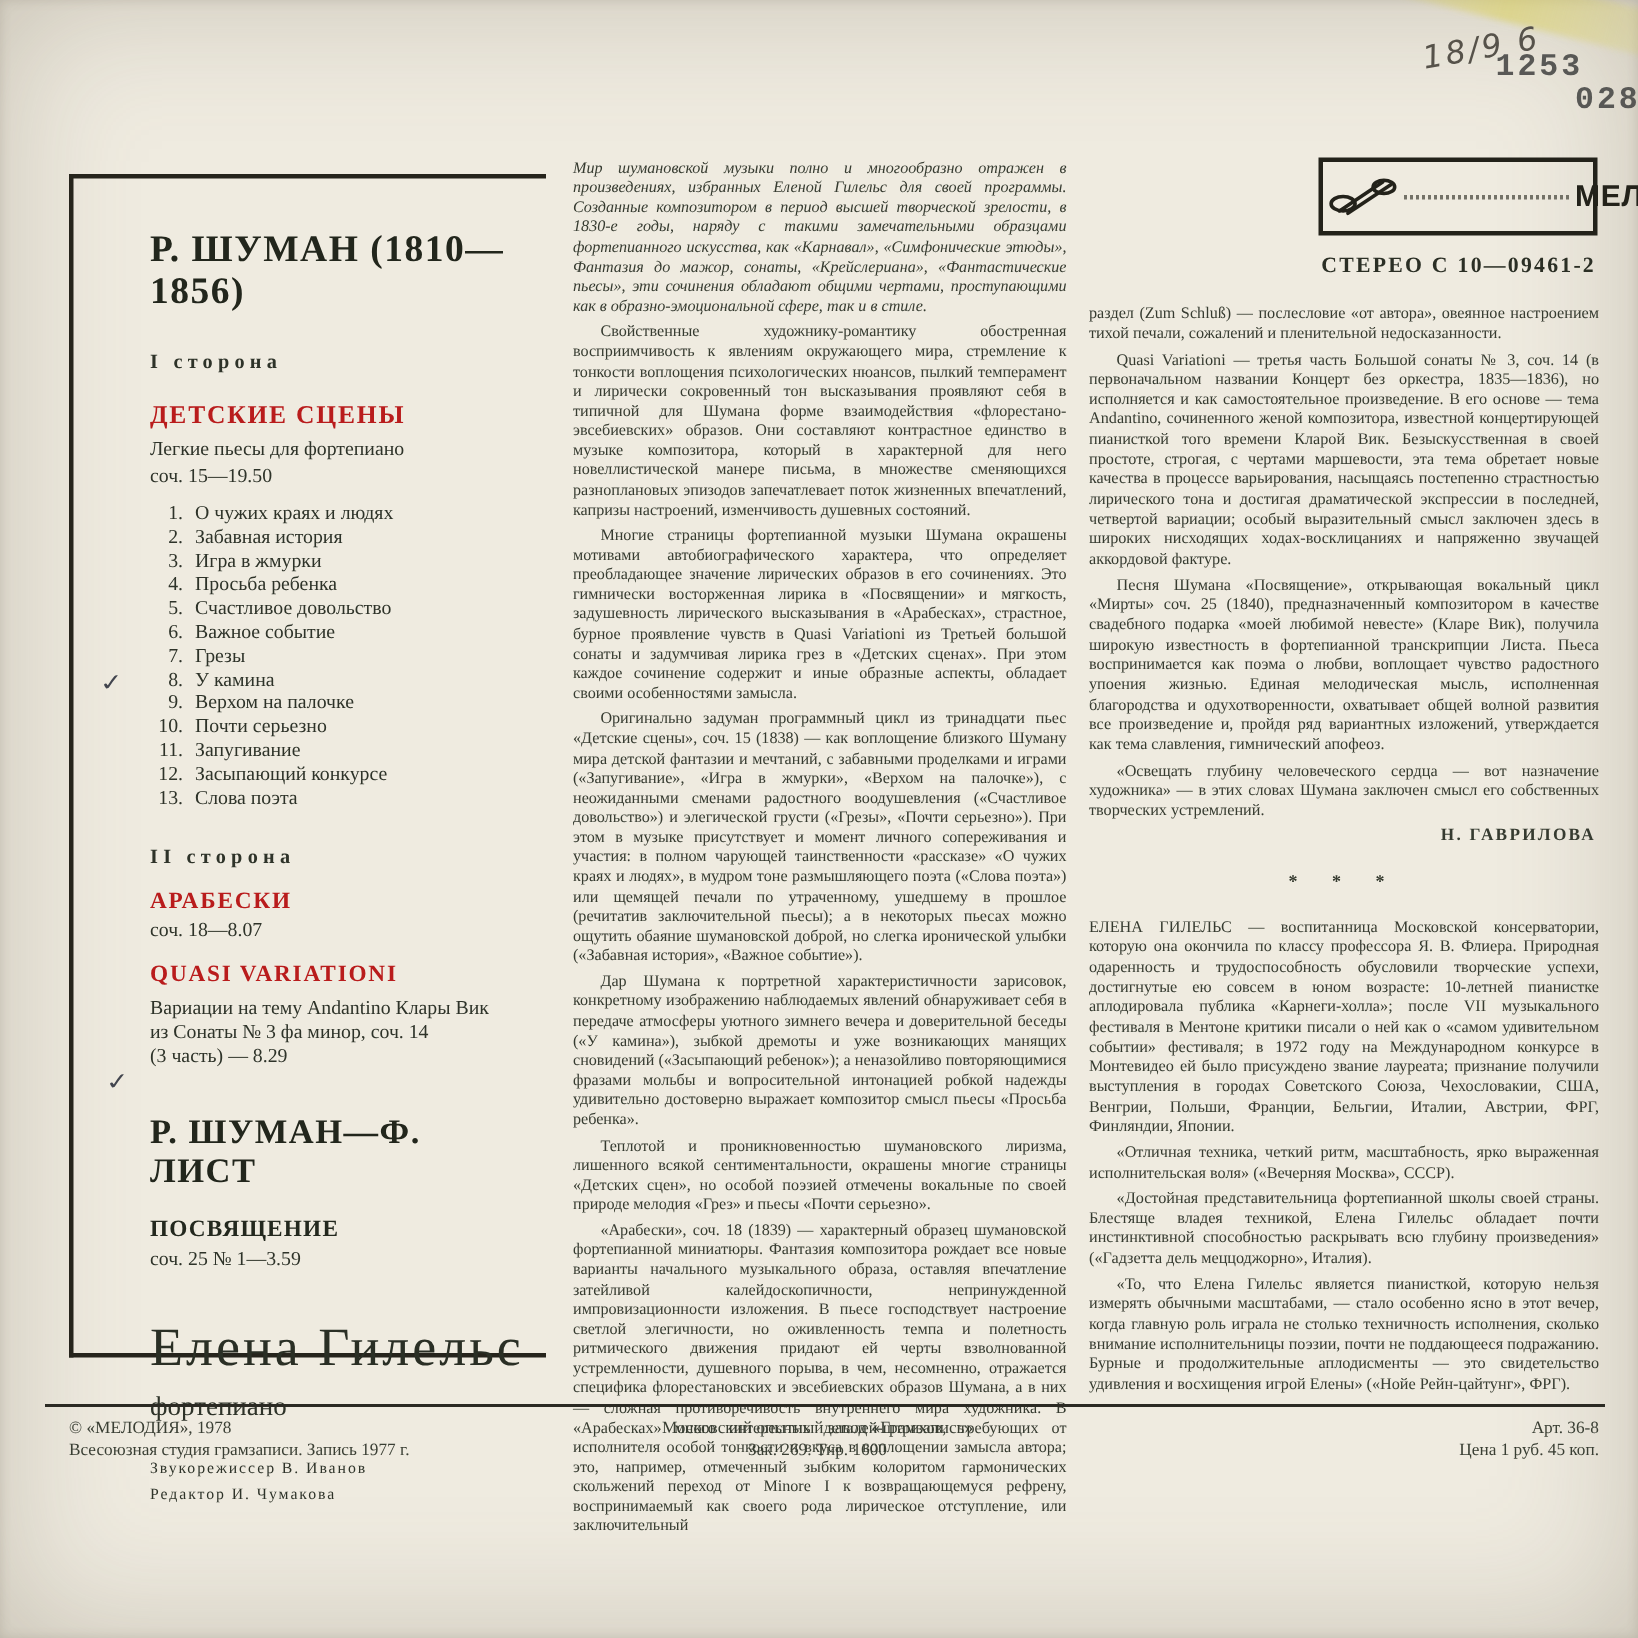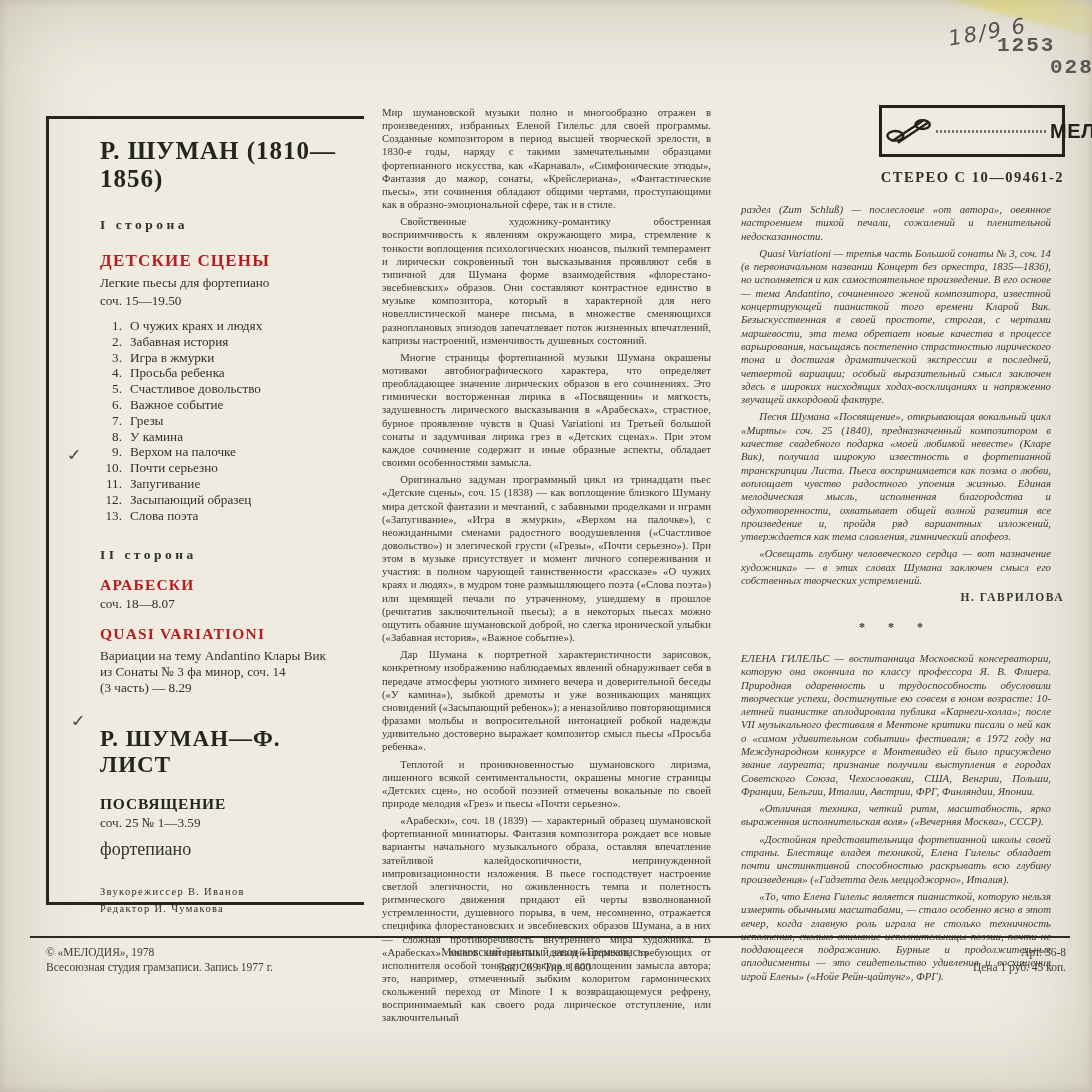--- a/index.html
+++ b/index.html
@@ -12,21 +12,21 @@
   
   .hand{position:absolute;left:948px;top:20px;font:italic 21px "DejaVu Sans",sans-serif;
         color:#56524a;transform:rotate(-10deg);letter-spacing:2px;}
   .stamp{position:absolute;font-family:"Liberation Mono",monospace;font-weight:bold;
          color:#4d4d4b;letter-spacing:2px;font-size:21px;opacity:.92;}
   .stamp.s1{left:997px;top:34px;}
   .stamp.s2{left:1050px;top:56px;}
   
   .left-col{position:absolute;left:46px;top:116px;width:318px;height:789px;box-sizing:border-box;
             border-top:3px solid #26241c;border-left:3px solid #26241c;border-bottom:3px solid #26241c;
-            padding:10px 6px 0 51px;color:#2e3329;}
+            padding:26px 6px 0 51px;color:#2e3329;}
   .composer{font-size:25px;font-weight:bold;letter-spacing:1px;color:#22261c;margin:8px 0 0;}
   .side-label{font-size:13.5px;font-weight:bold;letter-spacing:3.5px;margin:24px 0 0;}
   .work-title{font-size:17px;font-weight:bold;letter-spacing:1.2px;margin:18px 0 0;color:#b91c1c;}
   .work-sub{font-size:13.2px;margin:4px 0 0;}
   .opus{font-size:13.2px;margin:2px 0 0;}
   ol.tracks{list-style:none;margin:9px 0 0;padding:0;font-size:13.2px;}
   ol.tracks li{display:flex;line-height:15.8px;}
   ol.tracks .num{width:22px;text-align:right;margin-right:8px;flex:none;}
   .work-title.sm{font-size:15.5px;margin-top:13px;}
   .quasi-line{font-size:13.2px;line-height:16px;margin:0;}
@@ -38,33 +38,33 @@
   .credits{margin:24px 0 0;font-size:10.5px;letter-spacing:1.3px;line-height:1.55;}
   
   .check{position:absolute;font-family:"DejaVu Sans",sans-serif;color:#42454e;font-size:15px;
          transform:rotate(-6deg) scaleX(1.25);}
   .check.c1{left:68px;top:446px;}
   .check.c2{left:72px;top:712px;}
   
   .notes-col{position:absolute;left:382px;top:106px;width:329px;font-size:10.75px;line-height:13.15px;
              text-align:justify;color:#363b30;}
   .notes-col p{margin:0 0 4px;text-indent:1.7em;}
-  .notes-col p.noindent{text-indent:0;}
+  .notes-col p.noindent{text-indent:0;font-style:italic;}
   
   .right-col{position:absolute;left:726px;top:103px;width:340px;color:#363b30;}
   .logo-box{position:absolute;right:1px;top:2px;width:186px;height:52px;box-sizing:border-box;
             border:3px solid #23221a;display:flex;align-items:center;color:#23221a;}
   .emblem{width:54px;height:100%;display:flex;align-items:center;justify-content:center;flex:none;}
   .logo-right{flex:1;display:flex;flex-direction:row;align-items:center;justify-content:center;gap:2px;padding-right:4px;}
   .fineprint{width:112px;height:3px;
              background:repeating-linear-gradient(90deg,#55544a 0 2px,transparent 2px 4px);opacity:.8;}
   .logo-name{font-family:"Liberation Sans",sans-serif;font-weight:bold;font-size:20px;letter-spacing:.5px;line-height:1;}
   .catalog{position:absolute;right:2px;top:66px;font-size:14.5px;font-weight:bold;letter-spacing:1.5px;color:#2b2f25;}
   .right-text{position:absolute;left:0;top:100px;width:340px;font-size:10.8px;line-height:13.3px;text-align:justify;}
-  .right-text p{margin:0 15px 4px;text-indent:1.7em;font-style:italic;}
+  .right-text p{margin:0 0 4px;text-indent:1.7em;}
   .right-text p.noindent{text-indent:0;}
   .author{text-align:right;font-weight:bold;font-size:11.5px;letter-spacing:1.5px;margin:2px 2px 0 0;}
   .stars{text-align:center;font-weight:bold;font-size:12px;letter-spacing:10px;margin:16px 0 18px;}
   
   .footer-rule{position:absolute;left:30px;top:936px;width:1040px;height:2px;background:#2b2a23;}
   .footer{position:absolute;left:0;top:945px;width:1092px;font-size:11.5px;line-height:15px;color:#3a3f34;}
   .f-left{position:absolute;left:46px;top:0;}
   .f-center{position:absolute;left:380px;top:0;width:330px;text-align:center;}
   .f-right{position:absolute;right:26px;top:0;text-align:right;}
 </style>
@@ -124,37 +124,38 @@
       <li>
           <span class="num">10.</span>
           <span>Почти серьезно</span>
         </li>
       <li>
           <span class="num">11.</span>
           <span>Запугивание</span>
         </li>
       <li>
           <span class="num">12.</span>
-          <span>Засыпающий образец</span>
+          <span>Засыпающий конкурсе</span>
         </li>
       <li>
           <span class="num">13.</span>
           <span>Слова поэта</span>
         </li>
     </ol>
     <div class="side-label">II сторона</div>
     <div class="work-title sm">АРАБЕСКИ</div>
     <div class="opus">соч. 18—8.07</div>
     <div class="work-title sm">QUASI VARIATIONI</div>
     <p class="quasi-line first">Вариации на тему Andantino Клары Вик</p>
     <p class="quasi-line">из Сонаты № 3 фа минор, соч. 14</p>
     <p class="quasi-line">(3 часть) — 8.29</p>
     <div class="composer2">Р. ШУМАН—Ф. ЛИСТ</div>
     <div class="dedic">ПОСВЯЩЕНИЕ</div>
     <div class="opus">соч. 25 № 1—3.59</div>
+    <div class="performer">Елена Гилельс</div>
     <div class="instrument">фортепиано</div>
     <div class="credits">
       <div>Звукорежиссер В. Иванов</div>
       <div>Редактор И. Чумакова</div>
     </div>
   </div>
 
   <div class="check c1">✓</div>
   <div class="check c2">✓</div>
 

